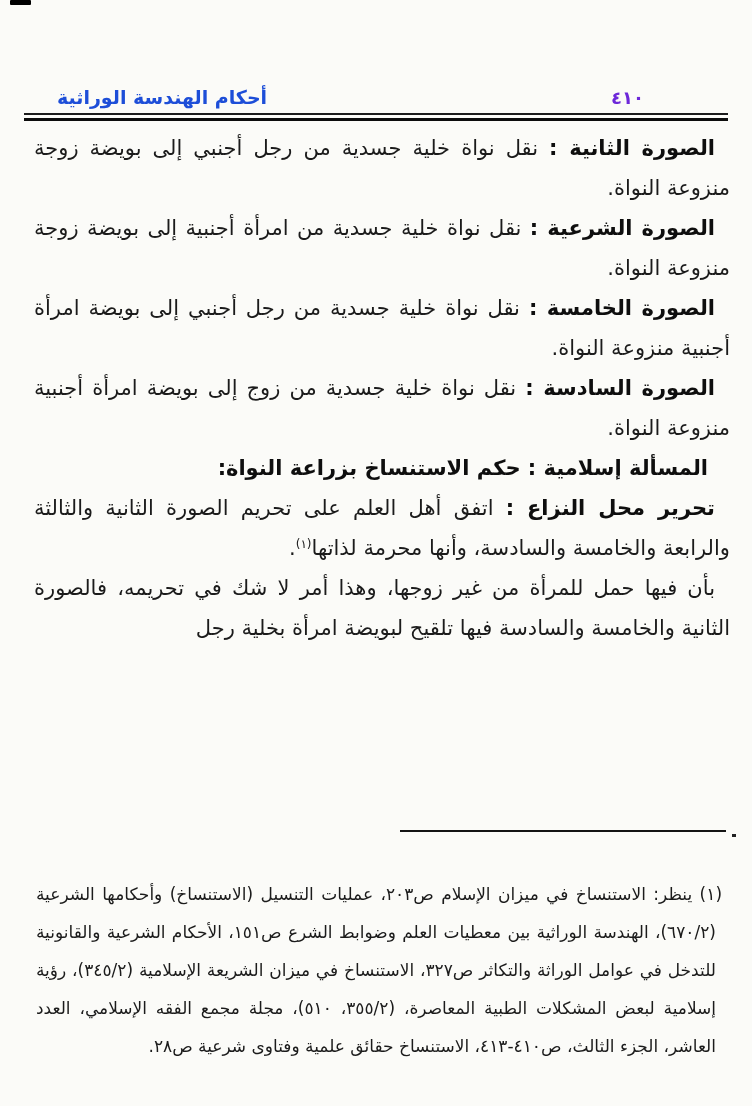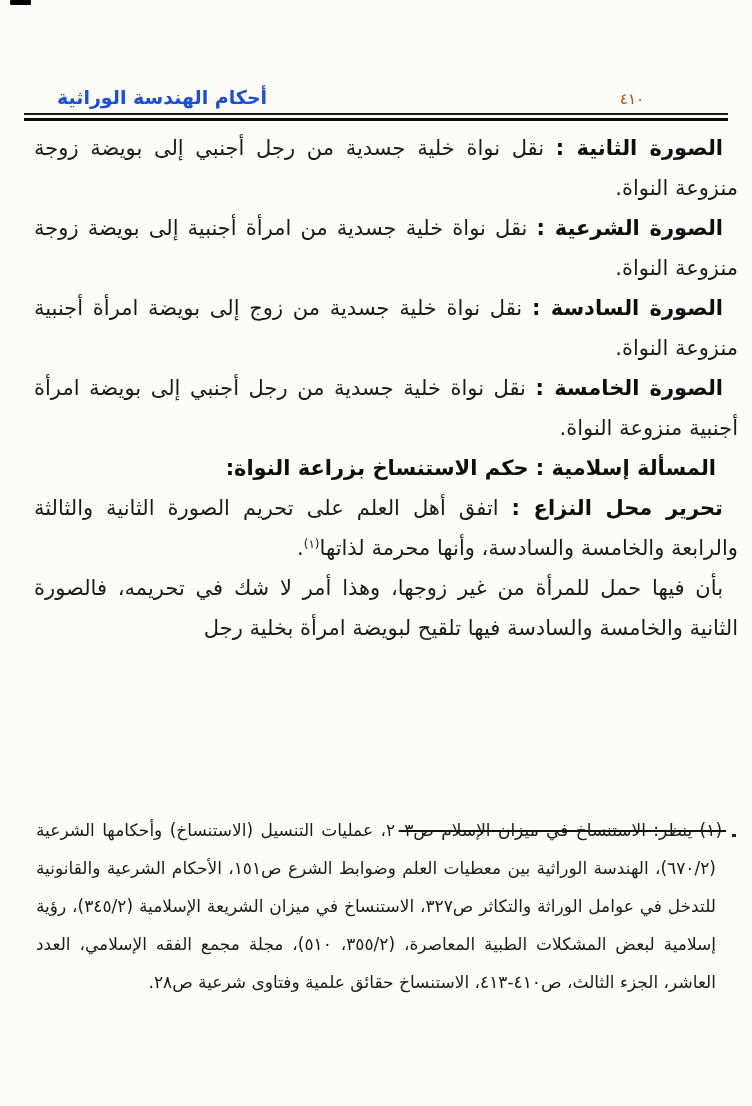--- a/index.html
+++ b/index.html
@@ -26,33 +26,33 @@
     border-radius: 1px;
   }
   
   .header { position: absolute; top: 78px; left: 0; right: 0; height: 30px; }
   .header .title {
     position: absolute; left: 57px; bottom: 0;
     font-size: 19px; font-weight: bold; color: #1d4ed8;
   }
   .header .pagenum {
     position: absolute; right: 108px; bottom: 0;
-    font-size: 15px; font-weight: normal; color: #c2410c;
+    font-size: 18px; font-weight: bold; color: #6d28d9;
   }
   .double-rule {
     position: absolute;
     top: 113px; left: 24px; right: 24px;
     height: 3px;
     border-top: 2px solid #1c1c1c;
     border-bottom: 3px solid #0c0c0c;
   }
   
   .body-text {
     position: absolute;
-    top: 128px; right: 14px; left: 34px;
+    top: 128px; right: 22px; left: 34px;
     font-size: 21px;
     line-height: 40px;
     text-align: justify;
   }
   .body-text p { margin: 0; }
   .para { text-indent: 15px; }
   .para b, .heading { font-weight: bold; color: #0e0e0e; }
   .heading-msaalah { font-weight: bold; text-indent: 22px; }
   .heading-reason  { font-weight: bold; text-indent: 46px; }
   sup.ref {
@@ -68,21 +68,21 @@
     background: #141414;
   }
   .foot-sep-dot {
     position: absolute;
     top: 834px; right: 16px;
     width: 4px; height: 3px;
     background: #222;
   }
   .footnote {
     position: absolute;
-    top: 811px; right: 30px; left: 36px;
+    top: 875px; right: 30px; left: 36px;
     font-size: 17px;
     line-height: 38px;
     text-align: justify;
   }
   .footnote p { margin: 0; padding-right: 6px; text-indent: -6px; }
 </style>
 </head>
 <body>
 
 <div id="page">
@@ -103,27 +103,27 @@
       <span>نقل نواة خلية جسدية من رجل أجنبي إلى بويضة زوجة منزوعة النواة.</span>
     </p>
 
     <p class="para">
       <b>الصورة الشرعية :</b>
       <span>نقل نواة خلية جسدية من امرأة أجنبية إلى بويضة زوجة منزوعة النواة.</span>
     </p>
 
 
     <p class="para">
-      <b>الصورة السادسة :</b>
-      <span>نقل نواة خلية جسدية من زوج إلى بويضة امرأة أجنبية منزوعة النواة.</span>
+      <b>الصورة الخامسة :</b>
+      <span>نقل نواة خلية جسدية من رجل أجنبي إلى بويضة امرأة أجنبية منزوعة النواة.</span>
     </p>
 
     <p class="para">
-      <b>الصورة الخامسة :</b>
-      <span>نقل نواة خلية جسدية من رجل أجنبي إلى بويضة امرأة أجنبية منزوعة النواة.</span>
+      <b>الصورة السادسة :</b>
+      <span>نقل نواة خلية جسدية من زوج إلى بويضة امرأة أجنبية منزوعة النواة.</span>
     </p>
 
     <p class="heading heading-msaalah">المسألة إسلامية : حكم الاستنساخ بزراعة النواة:</p>
 
     <p class="para">
       <b>تحرير محل النزاع :</b>
       <span>اتفق أهل العلم على تحريم الصورة الثانية والثالثة والرابعة والخامسة والسادسة، وأنها محرمة لذاتها</span><sup class="ref">(١)</sup><span>.</span>
     </p>
 
 

